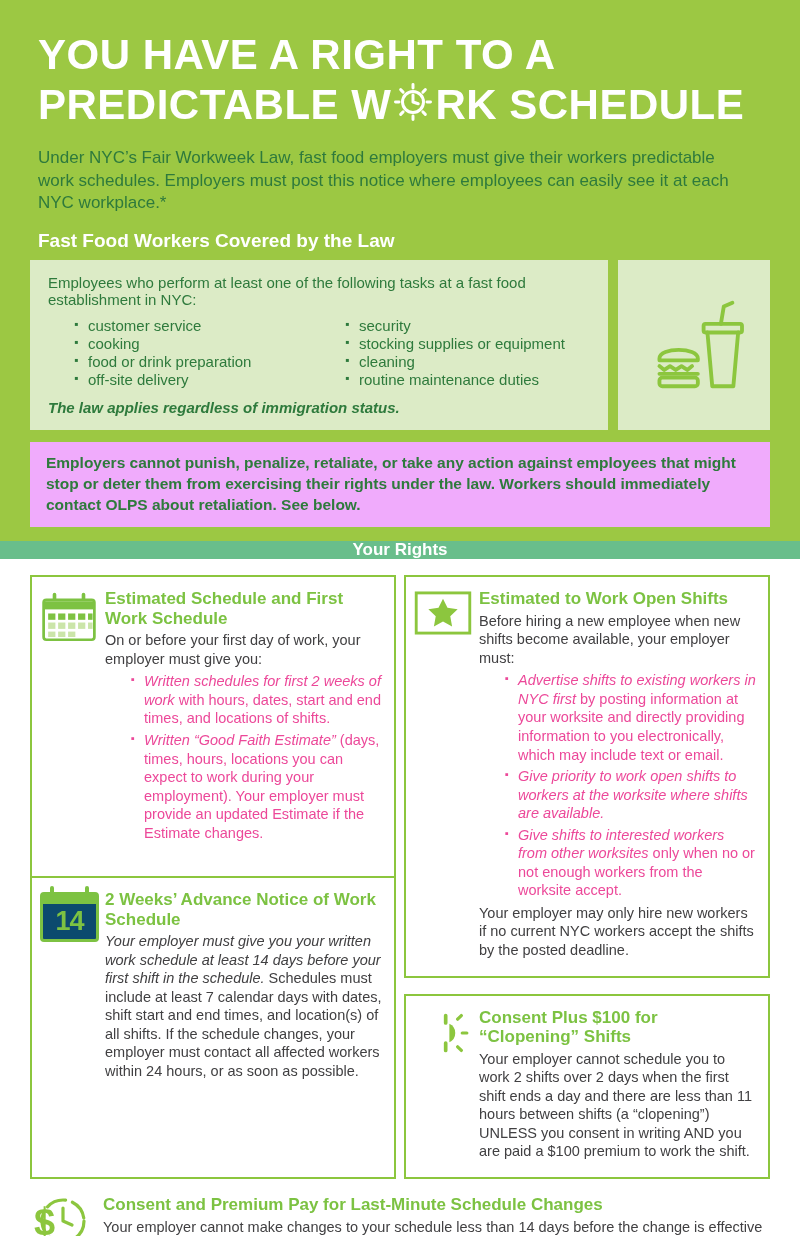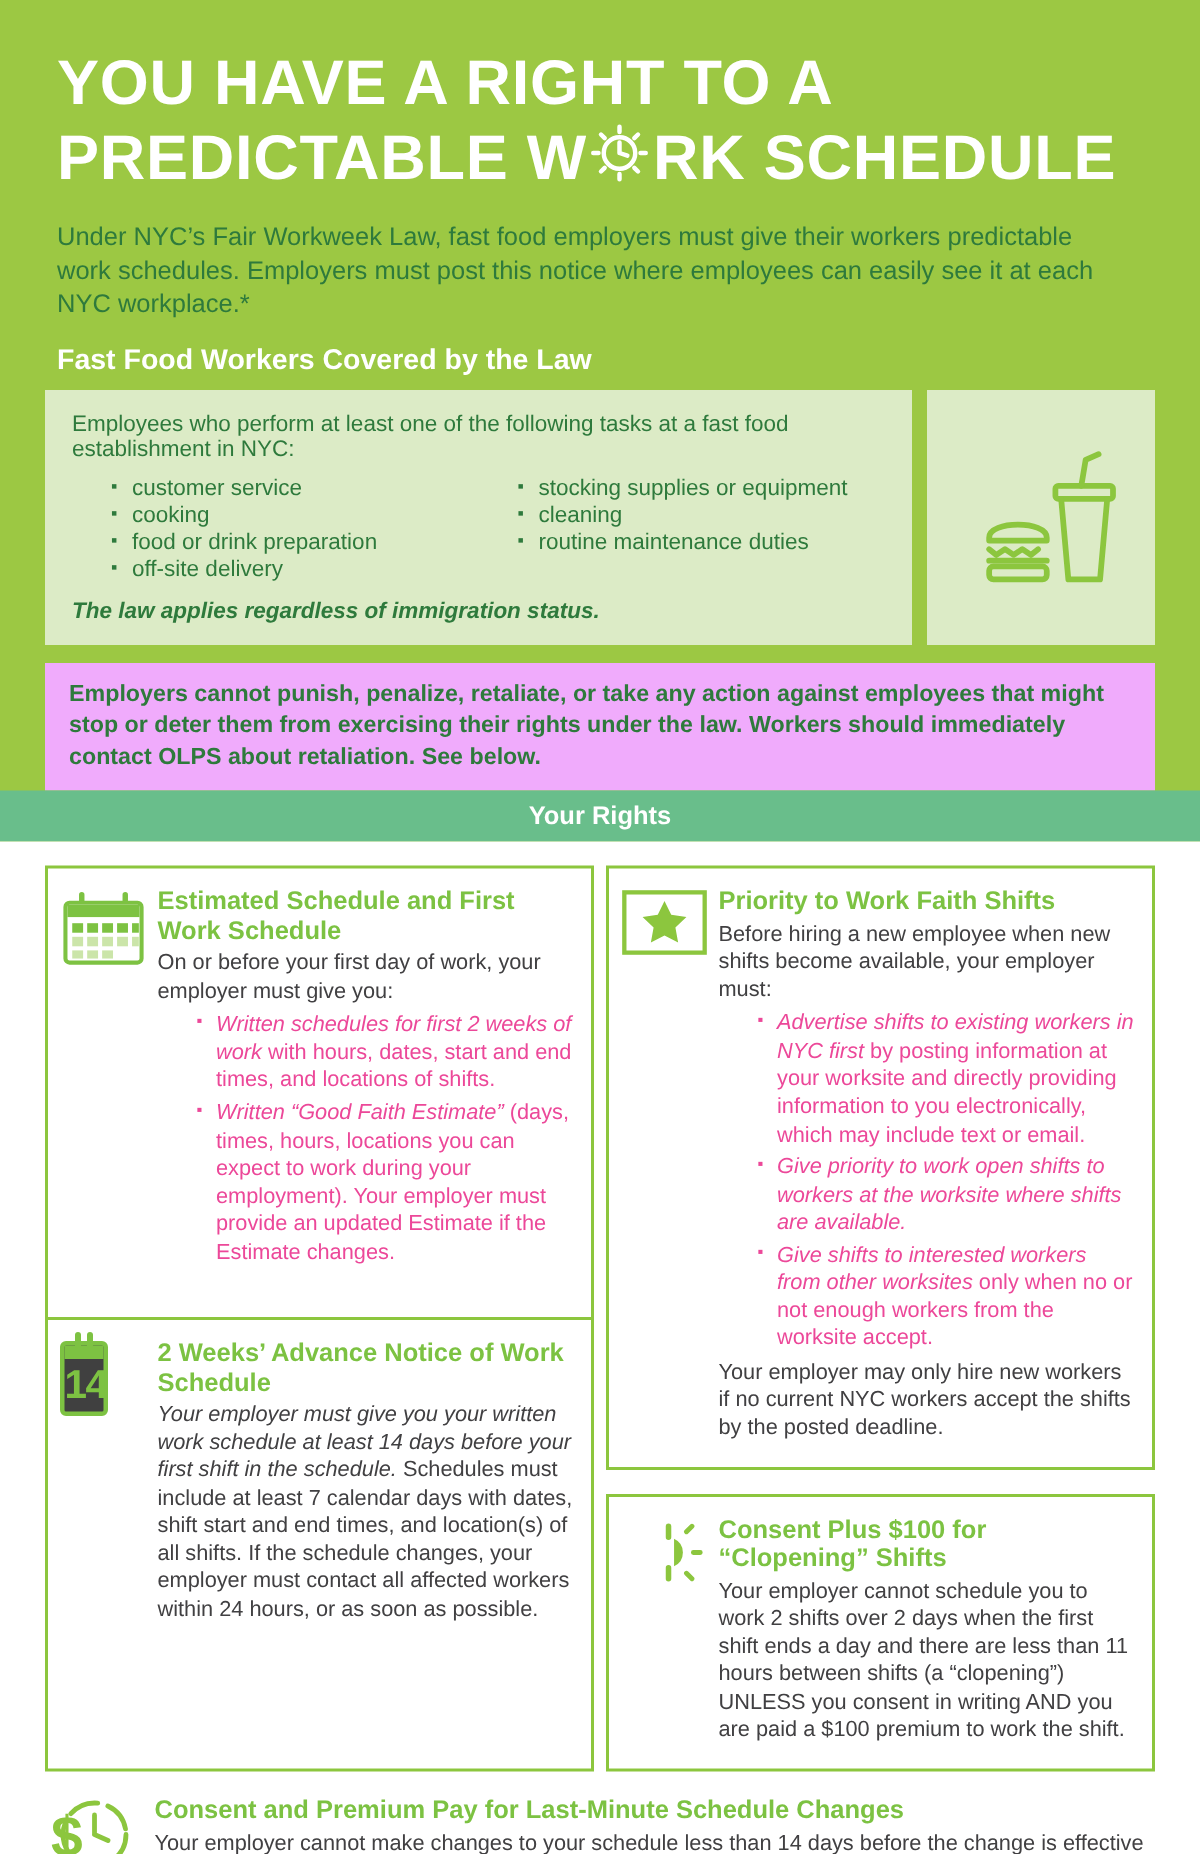--- a/index.html
+++ b/index.html
@@ -20,21 +20,21 @@
   .covered-box .cb-intro{margin:2px 0 8px 0;}
   .task-cols{display:flex;}
   .task-cols ul{list-style:none;margin:0;padding:0 0 0 26px;flex:1;}
   .task-cols li{margin:1px 0;position:relative;padding-left:14px;}
   .task-cols li::before{content:"▪";position:absolute;left:0;top:0;font-size:12px;}
   .cb-note{font-weight:bold;font-style:italic;margin:10px 0 2px 0;}
   .icon-box{width:152px;background:#dcebc6;display:flex;align-items:center;justify-content:center;}
   .warning{background:#f0abfc;margin-top:12px;padding:11px 16px;color:#2e7a3c;font-size:15.5px;line-height:1.35;font-weight:bold;}
 
   
-  .band{background:#69be8b;height:34px;display:flex;align-items:center;justify-content:center;}
+  .band{background:#69be8b;margin-top:14px;height:18px;display:flex;align-items:center;justify-content:center;}
   .band span{color:#fff;font-weight:bold;font-size:17px;}
 
   
   .white-area{background:#fff;padding:16px 30px 22px 30px;}
   .cols{display:flex;gap:8px;}
   .col{flex:1;display:flex;flex-direction:column;align-items:flex-end;}
   .card{border:2px solid #8cc63e;position:relative;padding:12px 12px 12px 73px;box-sizing:border-box;}
   .card + .card{margin-top:-2px;}
   .col.right .card + .card{margin-top:16px;}
   .card .c-icon{position:absolute;left:8px;top:14px;}
@@ -47,21 +47,21 @@
 
   
   .consent{position:relative;padding:16px 0 0 73px;}
   .consent .c-icon{position:absolute;left:2px;top:14px;}
   .consent h3{color:#7cc242;font-size:17px;font-weight:bold;margin:0 0 3px 0;}
   .consent .c-intro{color:#414042;font-size:14.5px;line-height:1.3;margin:0;max-width:660px;}
 
   .s-b{font-weight:bold;} .s-i{font-style:italic;}
 
   
-  .cal14{width:32px;border:3px solid #7dc242;border-radius:4px;background:#404040;position:relative;box-sizing:border-box;}
+  .cal14{width:59px;border:3px solid #7dc242;border-radius:4px;background:#0c4a6e;position:relative;box-sizing:border-box;}
   .cal14 .band14{height:9px;background:#7dc242;}
   .cal14 .pin{position:absolute;top:-9px;width:4px;height:11px;background:#7dc242;border-radius:2px;}
   .cal14 .pin.l{left:7px;} .cal14 .pin.r{right:7px;}
   .cal14 .num{color:#7dc242;font-weight:bold;font-size:27px;text-align:center;line-height:1.2;padding:1px 0 2px 0;letter-spacing:-1px;}
 </style>
 </head>
 <body>
 
 <div class="page">
 
@@ -85,20 +85,21 @@
       <div class="covered-box">
         <p class="cb-intro">Employees who perform at least one of the following tasks at a fast food establishment in NYC:</p>
         <div class="task-cols">
           <ul>
             <li>customer service</li>
             <li>cooking</li>
             <li>food or drink preparation</li>
             <li>off-site delivery</li>
           </ul>
           <ul>
+            <li>security</li>
             <li>stocking supplies or equipment</li>
             <li>cleaning</li>
             <li>routine maintenance duties</li>
           </ul>
         </div>
         <p class="cb-note">The law applies regardless of immigration status.</p>
       </div>
       <div class="icon-box">
         <svg width="118" height="96" viewBox="0 0 120 100">
             <g stroke="#8cc63e" stroke-width="4" fill="none" stroke-linecap="round" stroke-linejoin="round">
@@ -174,21 +175,21 @@
       </div>
       <div class="col right">
 
         <div class="card">
           <span class="c-icon">
             <svg width="58" height="44" viewBox="0 0 60 46">
                 <rect x="2" y="2" width="56" height="42" fill="#fff" stroke="#8cc63e" stroke-width="3"></rect>
                 <polygon points="30,8 34.7,17.6 45.3,19.1 37.6,26.5 39.5,37 30,32 20.5,37 22.4,26.5 14.7,19.1 25.3,17.6" fill="#8cc63e"></polygon>
               </svg>
           </span>
-          <h3>Priority to Work Faith Shifts</h3>
+          <h3>Estimated to Work Open Shifts</h3>
           <p>Before hiring a new employee when new shifts become available, your employer must:</p>
           <ul>
             <li><span class="s-i">Advertise shifts to existing workers in NYC first</span><span> by posting information at your worksite and directly providing information to you electronically, which may include text or email.</span></li>
             <li><span class="s-i">Give priority to work open shifts to workers at the worksite where shifts are available.</span></li>
             <li><span class="s-i">Give shifts to interested workers from other worksites</span><span> only when no or not enough workers from the worksite accept.</span></li>
           </ul>
           <p>Your employer may only hire new workers if no current NYC workers accept the shifts by the posted deadline.</p>
         </div>
 
         <div class="card grow">

